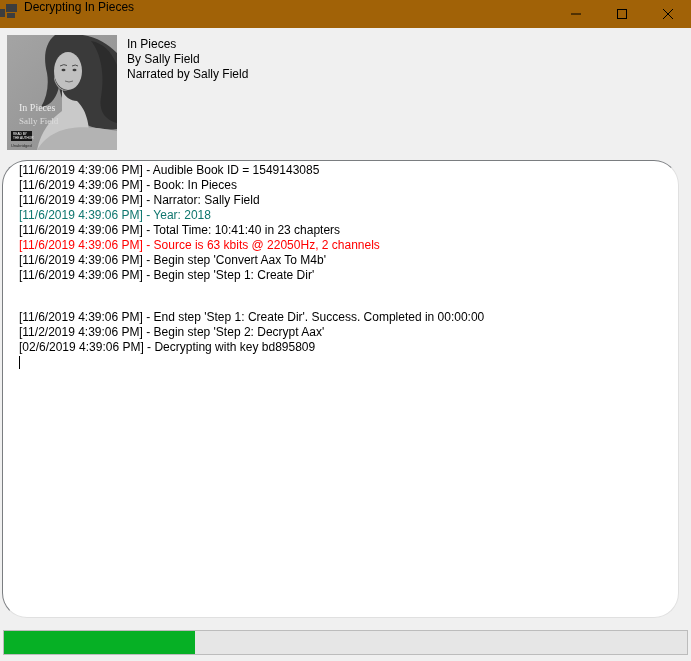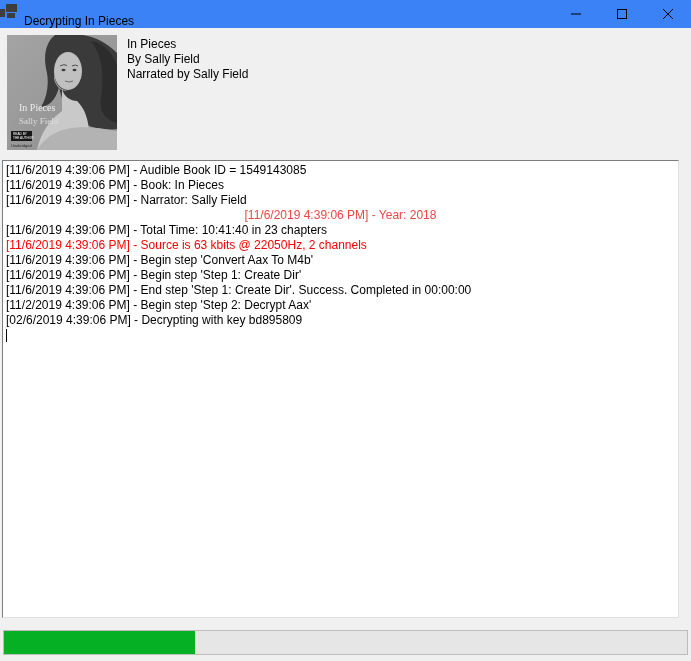--- a/index.html
+++ b/index.html
@@ -4,21 +4,21 @@
 <style>
   * { margin:0; padding:0; box-sizing:border-box; }
   html,body { width:691px; height:661px; background:#f0f0f0; overflow:hidden; }
   body { font-family:"Liberation Sans", sans-serif; color:#000; }
 
   .window { position:relative; width:691px; height:661px; background:#f0f0f0; }
 
   
   .titlebar {
     position:absolute; top:0; left:0; width:691px; height:28px;
-    background:#3b82f6; display:flex; align-items:flex-end;
+    background:#a16207; display:flex; align-items:flex-start;
   }
   .app-icon { position:relative; width:17px; height:28px; overflow:hidden; flex:0 0 17px; }
   .app-icon .sq { position:absolute; background:#3d3d3d; }
   .app-icon .sq1 { left:-3px; top:9px;  width:8px;  height:8px; }
   .app-icon .sq2 { left:6px;  top:4px;  width:11px; height:8px; }
   .app-icon .sq3 { left:7px;  top:13px; width:8px;  height:5px; }
   .title-text { font-size:12px; margin-left:7px; white-space:nowrap; }
   .caption-buttons { margin-left:auto; display:flex; height:28px; }
   .caption-btn {
     width:46px; height:28px; display:flex; align-items:center; justify-content:center;
@@ -36,23 +36,24 @@
     position:absolute; left:127px; top:37px;
     font-size:12px; line-height:15px; white-space:nowrap;
   }
 
   
   .log-box {
     position:absolute; left:2px; top:160px; width:677px; height:458px;
     background:#ffffff;
     border-top:1px solid #7a7d80; border-left:1px solid #7a7d80;
     border-right:1px solid #e0e0e0; border-bottom:1px solid #e0e0e0;
-    padding:2px 3px 0 3px;
+    padding:2px 3px 0 16px;
     font-size:12px; line-height:15px; overflow:hidden;
     cursor:text;
+    border-radius:25px;
   }
   .log-line { height:15px; white-space:nowrap; }
   .caret-line { height:15px; display:flex; align-items:center; }
   .text-caret { display:inline-block; width:1px; height:13px; background:#000; }
 
   
   .progressbar {
     position:absolute; left:3px; top:630px; width:685px; height:25px;
     border:1px solid #BCBCBC; background:#E6E6E6;
   }
@@ -135,26 +136,26 @@
     <div>In Pieces</div>
     <div>By Sally Field</div>
     <div>Narrated by Sally Field</div>
   </div>
 
   <div class="log-box">
     <div id="log-lines">
         <div class="log-line" style="color: rgb(0, 0, 0);">[11/6/2019 4:39:06 PM] - Audible Book ID = 1549143085</div>
         <div class="log-line" style="color: rgb(0, 0, 0);">[11/6/2019 4:39:06 PM] - Book: In Pieces</div>
         <div class="log-line" style="color: rgb(0, 0, 0);">[11/6/2019 4:39:06 PM] - Narrator: Sally Field</div>
-        <div class="log-line" style="color: #ef4444; text-align: center;">[11/6/2019 4:39:06 PM] - Year: 2018</div>
+        <div class="log-line" style="color: #0f766e;">[11/6/2019 4:39:06 PM] - Year: 2018</div>
         <div class="log-line" style="color: rgb(0, 0, 0);">[11/6/2019 4:39:06 PM] - Total Time: 10:41:40 in 23 chapters</div>
         <div class="log-line" style="color: rgb(255, 0, 0);">[11/6/2019 4:39:06 PM] - Source is 63 kbits @ 22050Hz, 2 channels</div>
         <div class="log-line" style="color: rgb(0, 0, 0);">[11/6/2019 4:39:06 PM] - Begin step 'Convert Aax To M4b'</div>
         <div class="log-line" style="color: rgb(0, 0, 0);">[11/6/2019 4:39:06 PM] - Begin step 'Step 1: Create Dir'</div>
-        <div class="log-line" style="color: rgb(0, 0, 0);">[11/6/2019 4:39:06 PM] - End step 'Step 1: Create Dir'. Success. Completed in 00:00:00</div>
+        <div class="log-line" style="color: rgb(0, 0, 0); margin-top: 27px;">[11/6/2019 4:39:06 PM] - End step 'Step 1: Create Dir'. Success. Completed in 00:00:00</div>
         <div class="log-line" style="color: rgb(0, 0, 0);">[11/2/2019 4:39:06 PM] - Begin step 'Step 2: Decrypt Aax'</div>
         <div class="log-line" style="color: rgb(0, 0, 0);">[02/6/2019 4:39:06 PM] - Decrypting with key bd895809</div>
       </div>
     <div class="caret-line">
       <span class="text-caret"></span>
     </div>
   </div>
 
   <div class="progressbar" style="background: rgb(230, 230, 230); border-color: rgb(188, 188, 188);">
     <div class="progress-fill" style="width: 28%; background: rgb(6, 176, 37);"></div>

